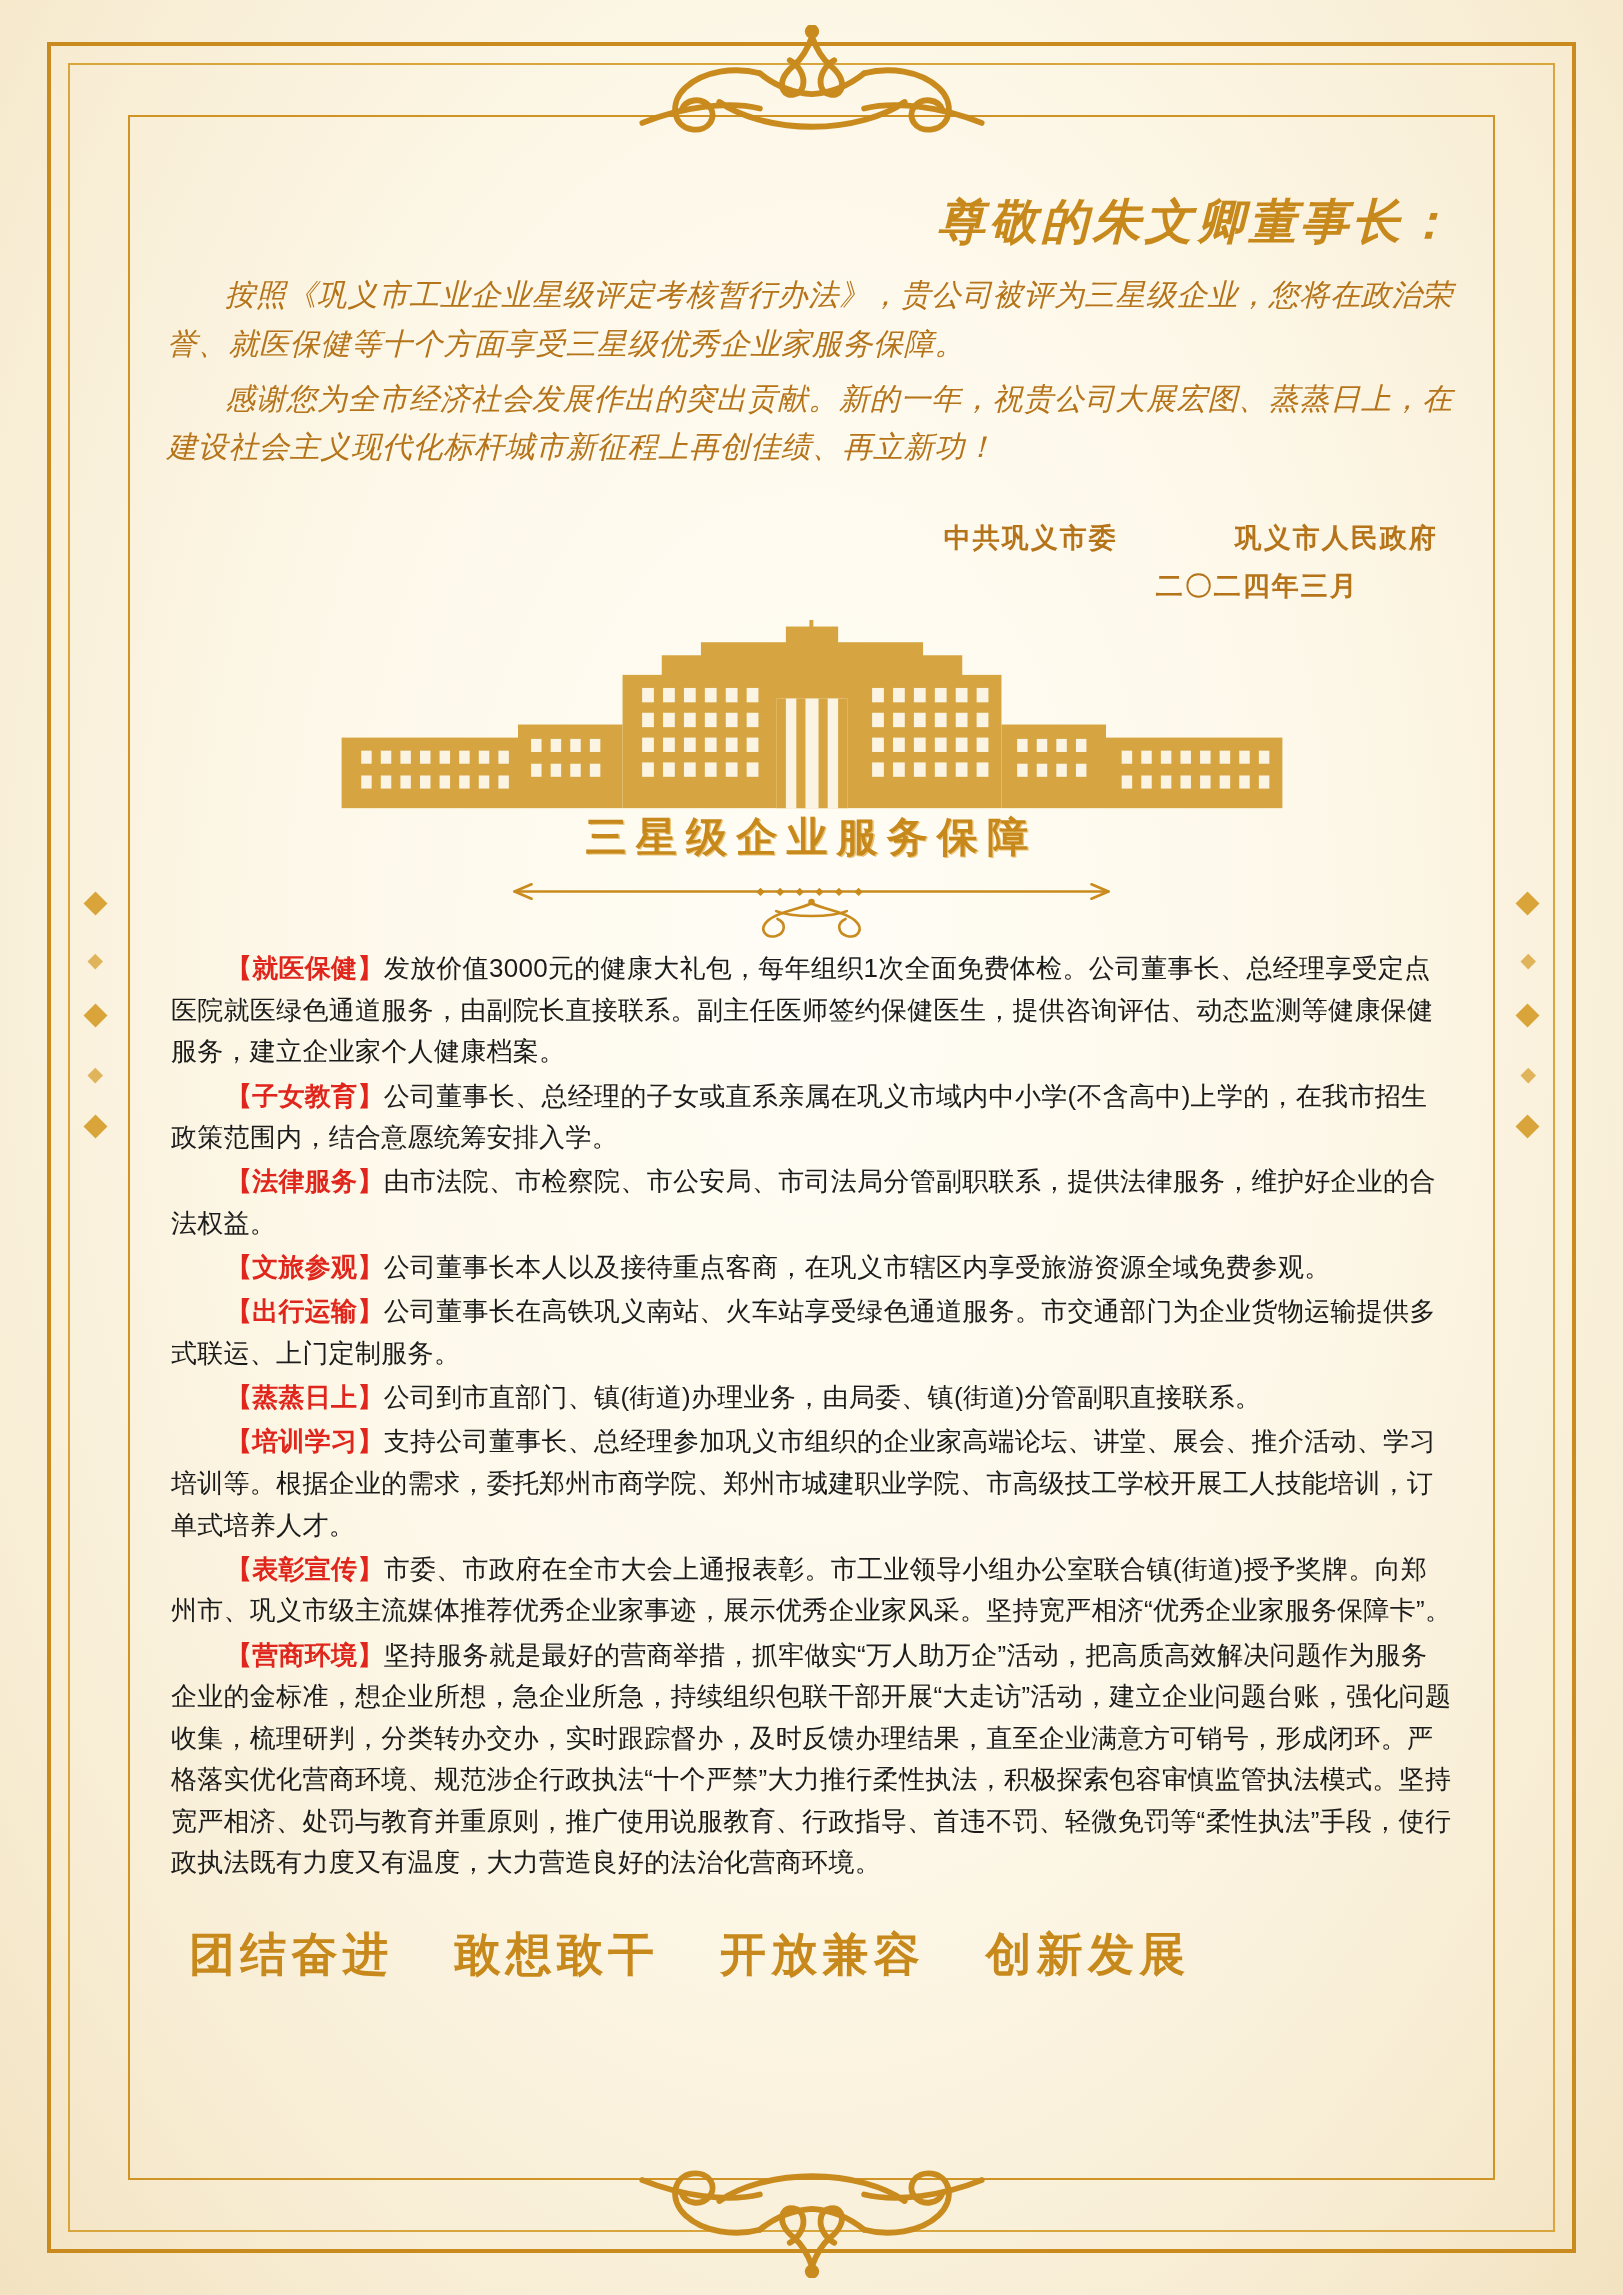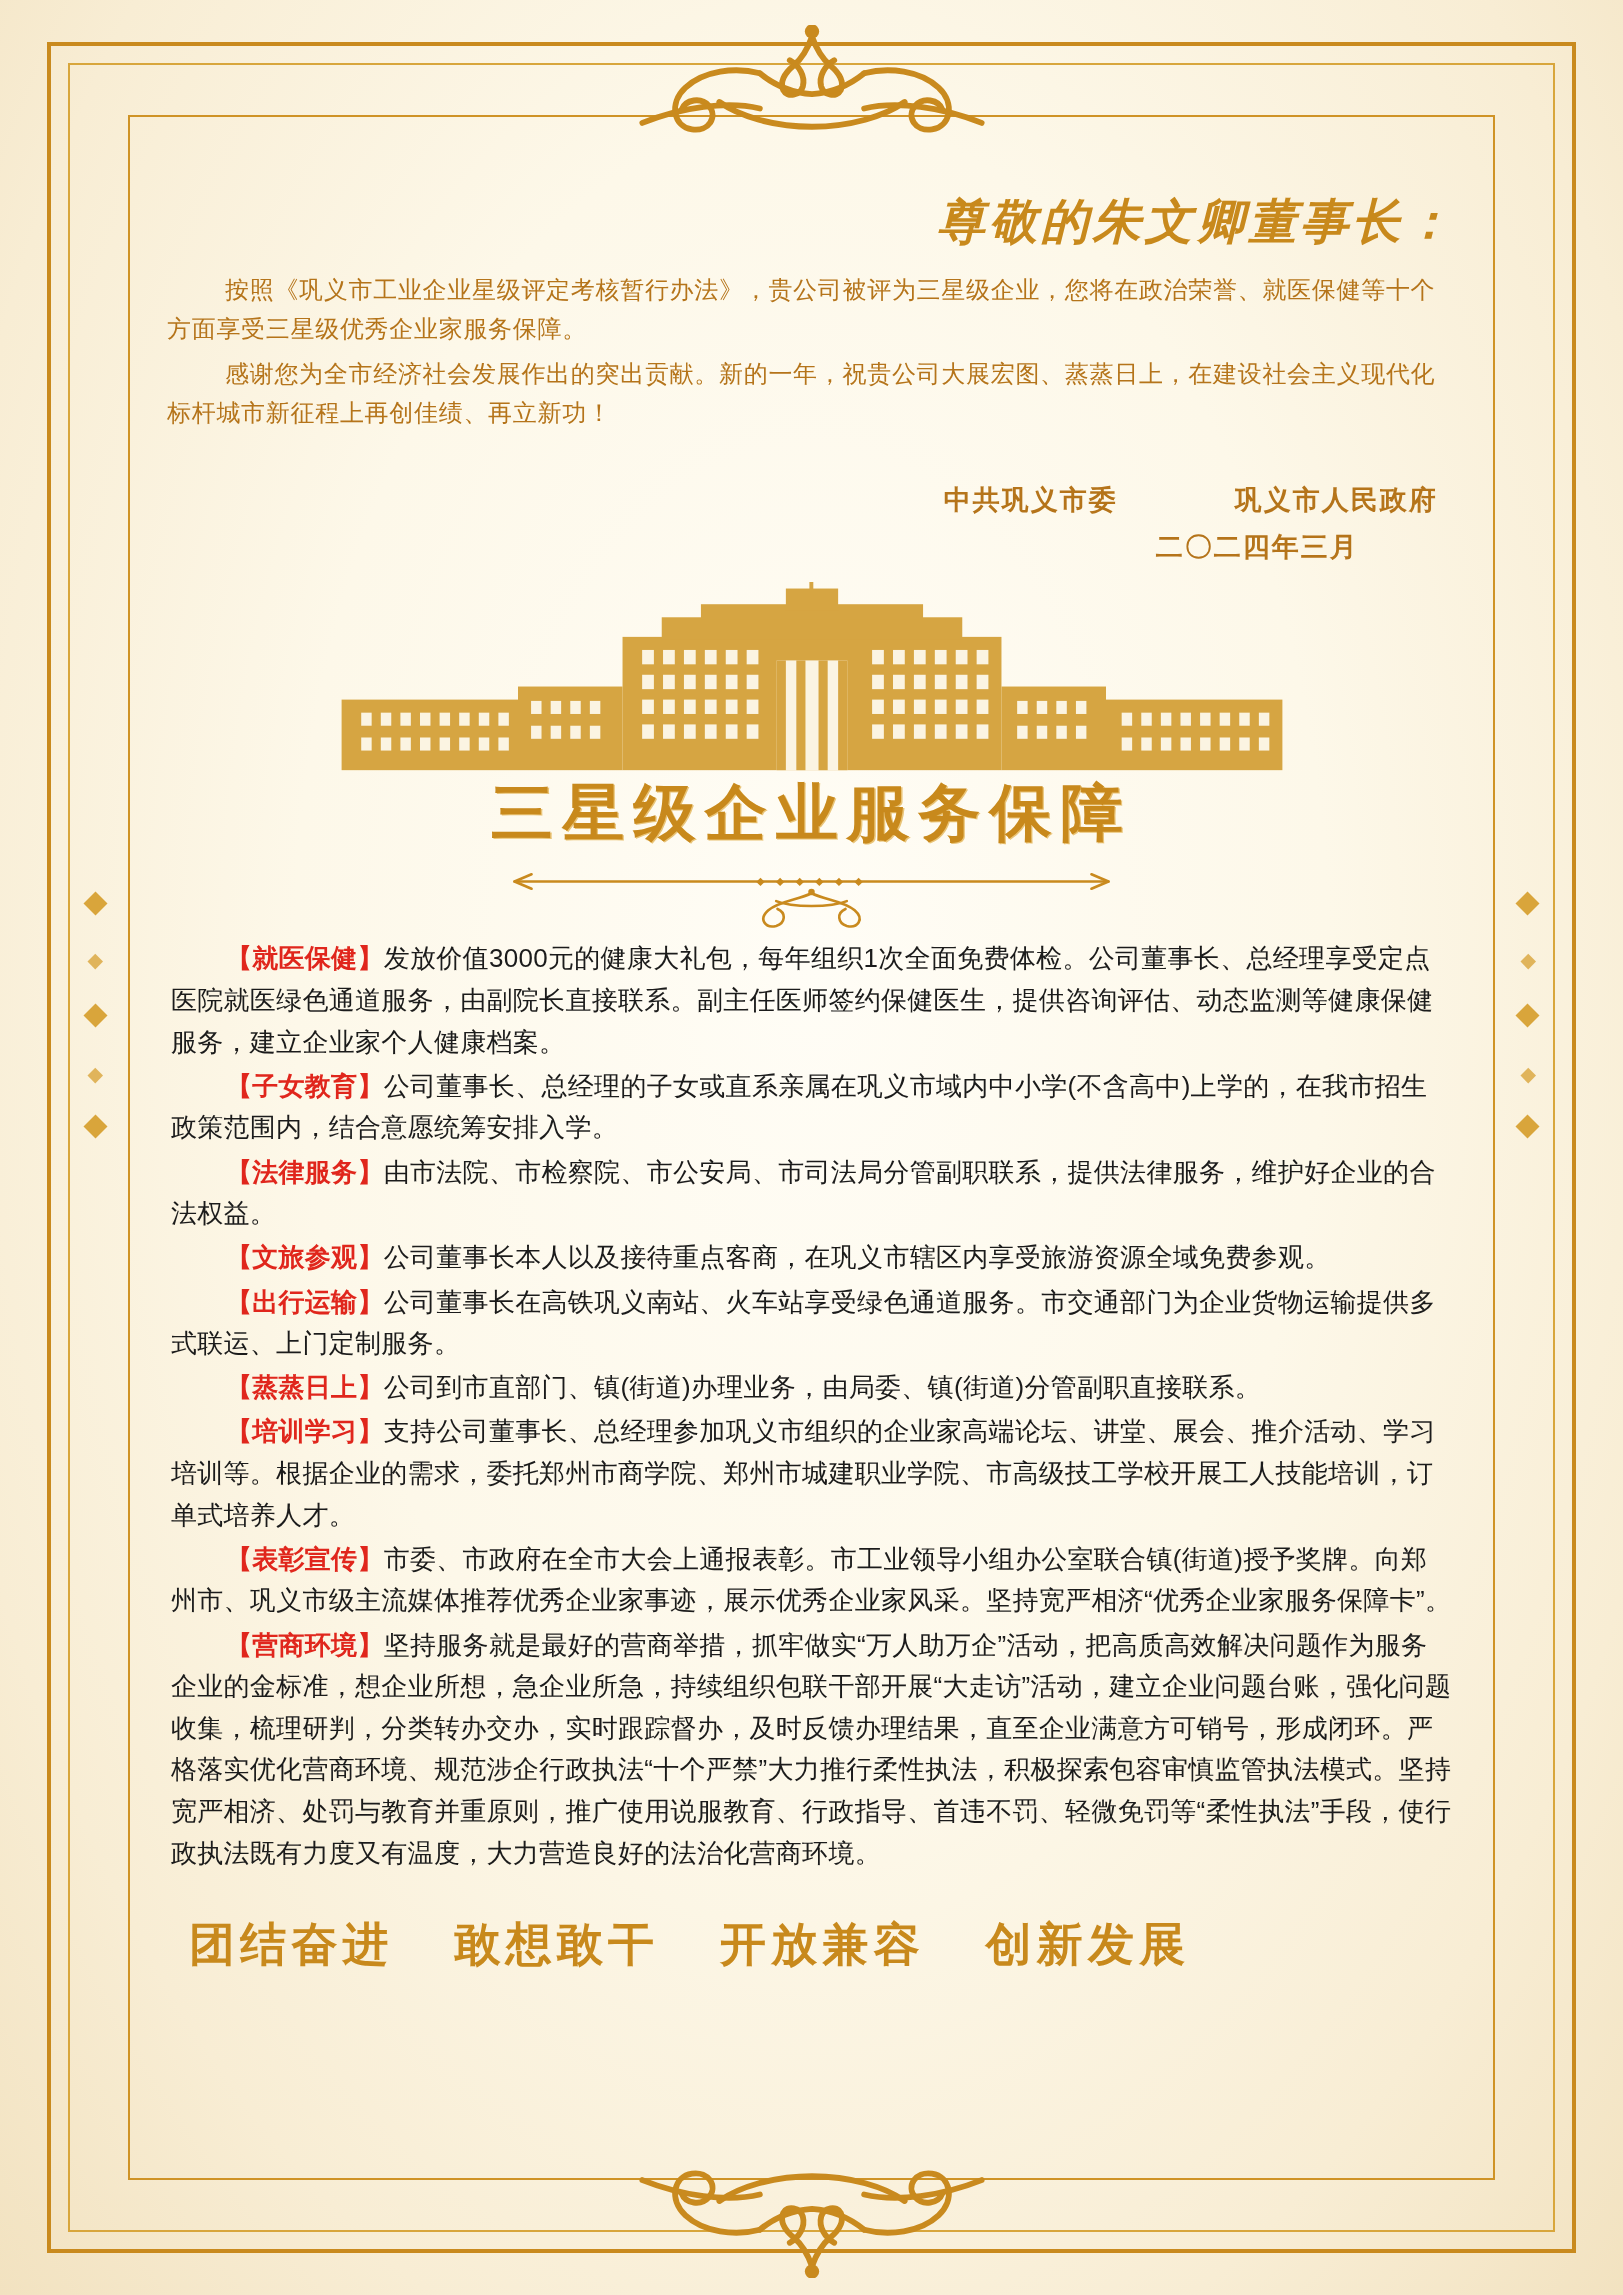--- a/index.html
+++ b/index.html
@@ -79,26 +79,27 @@
     font-size: 48px;
     font-weight: bold;
     font-style: italic;
     color: #c8891c;
     letter-spacing: 3.9px;
     margin: 0 0 17px 26px;
     text-align: right;
   }
   .letter p {
     font-family: "Liberation Sans", sans-serif;
-    font-size: 24px;
+    font-size: 30px;
     line-height: 1.62;
     color: #b5741a;
     margin: 0 0 6.5px 0;
     text-indent: 58px;
     letter-spacing: 0.7px;
+    font-style: italic;
   }
   .signature {
     margin-top: 23.6px;
     text-align: right;
     padding-right: 18.3px;
     color: #b5741a;
     font-size: 27px;
     font-weight: bold;
     line-height: 1.75;
     letter-spacing: 2px;
@@ -113,21 +114,21 @@
     line-height: 0;
   }
 
   
   .section-title-wrap {
     text-align: center;
     margin-top: -6.5px;
   }
   .section-title {
     font-family: "Liberation Serif", serif;
-    font-size: 62px;
+    font-size: 41px;
     font-weight: bold;
     color: #c8891c;
     letter-spacing: 9.2px;
     text-shadow: 1.3px 1.3px 0 #e9c478;
     margin: 0;
   }
   .title-rule {
     margin: 11.8px auto 0;
     width: 641px;
     height: 63px;

